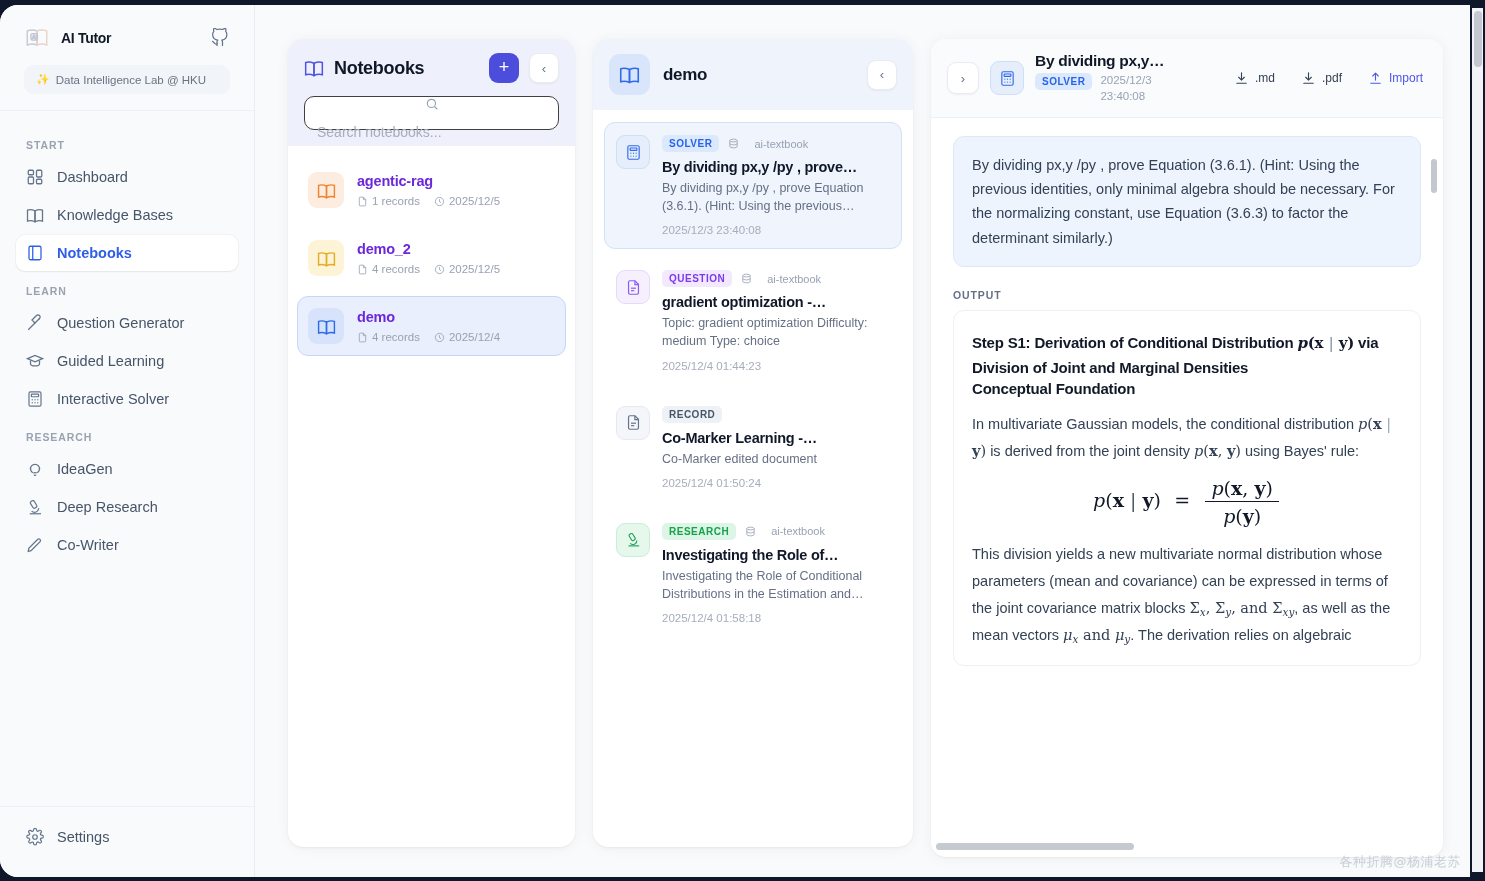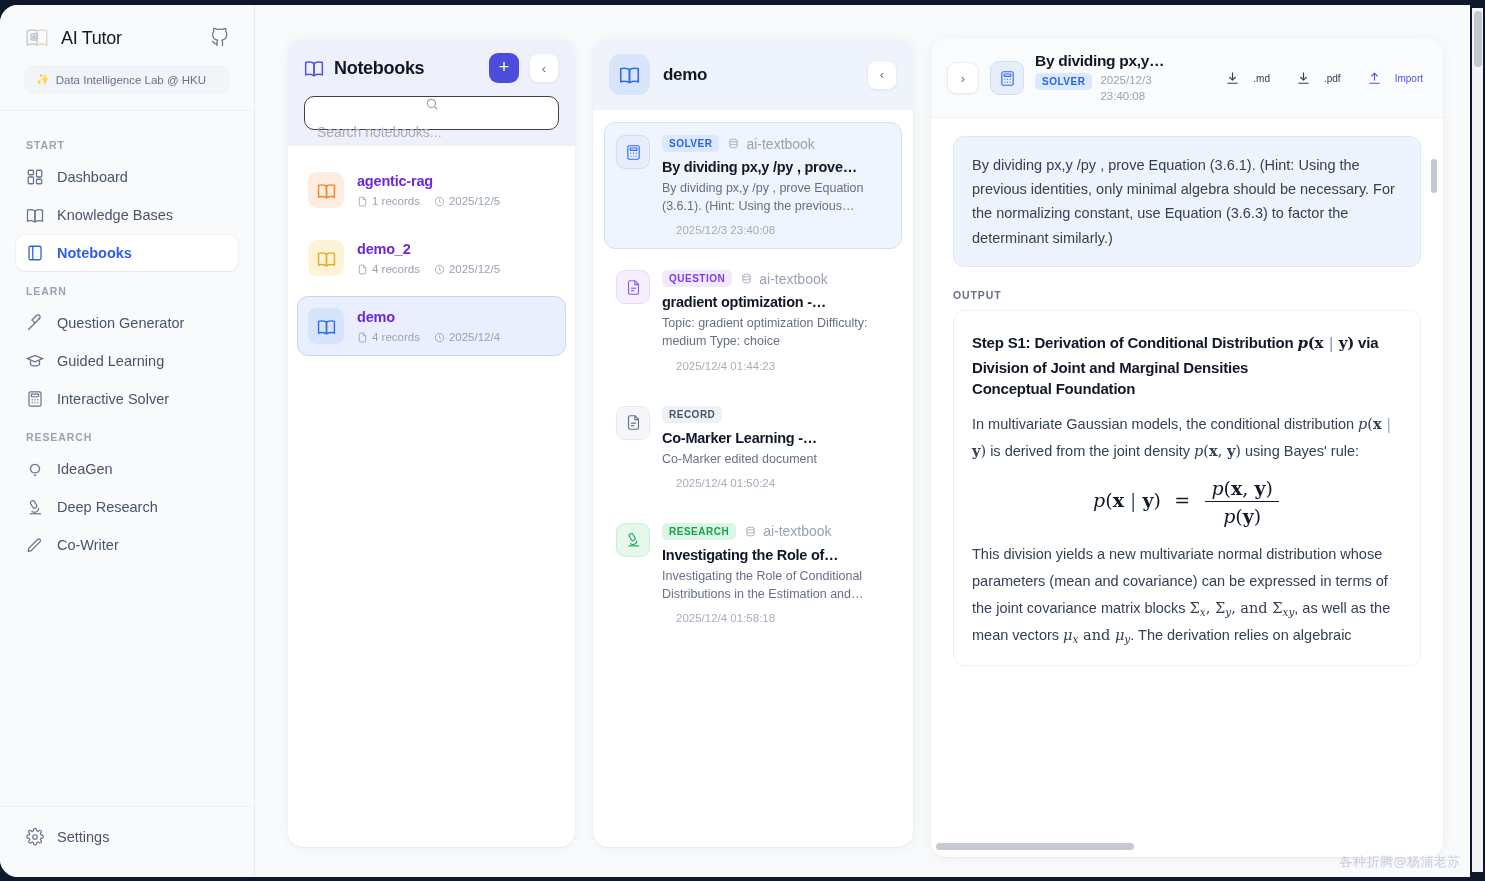--- a/index.html
+++ b/index.html
@@ -31,21 +31,21 @@
   .sidebar {
     width:255px; height:100%;
     background:#f9fafb;
     border-right:1px solid #e9edf3;
     display:flex; flex-direction:column;
     flex:0 0 255px;
   }
   .sb-brandwrap { padding:20px 16px 16px 16px; border-bottom:1px solid #eef1f6; }
   .sb-brand { display:flex; align-items:center; gap:11px; padding:0 8px; }
   .sb-logo { width:26px; height:26px; flex:0 0 26px; opacity:.85; }
-  .sb-title { font-size:18px; font-weight:400; color:#111827; letter-spacing:-0.3px; flex:1; }
+  .sb-title { font-size:14px; font-weight:700; color:#111827; letter-spacing:-0.3px; flex:1; }
   .sb-gh { width:20px; height:20px; color:#64748b; flex:0 0 20px; }
   .sb-lab {
     margin:14px 8px 0 8px;
     background:#f1f4f9;
     border-radius:9px;
     padding:8px 12px;
     font-size:11.5px;
     color:#6b7280;
     display:flex; align-items:center; gap:6px;
     white-space:nowrap;
@@ -163,28 +163,28 @@
   .rec-body { min-width:0; flex:1; }
   .rec-tagrow { display:flex; align-items:center; gap:9px; }
   .tag {
     font-size:10px; font-weight:700; letter-spacing:.5px;
     padding:3px 7px; border-radius:5px; text-transform:uppercase;
   }
   .tag.solver   { background:#dce9fd; color:#2563eb; }
   .tag.question { background:#f2e9fe; color:#7c3aed; }
   .tag.record   { background:#eef1f5; color:#475569; }
   .tag.research { background:#dcf5e6; color:#16a34a; }
-  .src { font-size:14px; color:#98a2b3; display:flex; align-items:center; gap:7px; white-space:nowrap; }
+  .src { font-size:11px; color:#98a2b3; display:flex; align-items:center; gap:15px; white-space:nowrap; }
   .src svg { width:11px; height:11px; }
   .rec-title {
     font-size:14.5px; font-weight:700; color:#101828; margin-top:7px;
     letter-spacing:-.25px; white-space:nowrap; overflow:hidden; text-overflow:ellipsis;
   }
   .rec-desc { font-size:12.5px; color:#667085; margin-top:4px; line-height:1.45; }
-  .rec-time { font-size:11.5px; color:#a6adbb; margin-top:9px;margin-left:14px; }
+  .rec-time { font-size:11.5px; color:#a6adbb; margin-top:9px; }
 
   
   .det-panel {
     width:512px; flex:0 0 512px; height:818px;
     position:relative;
   }
   .det-head {
     background:#fafbfd; padding:13px 16px; display:flex; align-items:center; gap:11px;
     border-bottom:1px solid #eef1f5;
   }
@@ -199,21 +199,21 @@
   }
   .det-typeicon svg { width:17px; height:17px; }
   .det-titlewrap { flex:1 1 auto; min-width:0; max-width:150px; }
   .det-title {
     font-size:15.5px; font-weight:700; color:#101828; letter-spacing:-.3px;
     white-space:nowrap; overflow:hidden; text-overflow:ellipsis;
   }
   .det-sub { display:flex; align-items:flex-start; gap:8px; margin-top:3px; }
   .det-date { font-size:11.5px; color:#98a2b3; line-height:1.35; }
   .det-actions { display:flex; align-items:center; gap:26px; margin-left:auto; padding-right:4px; }
-  .act { display:flex; align-items:center; gap:13px; font-size:10px; cursor:pointer; color:#334155; white-space:nowrap;justify-content:flex-end; }
+  .act { display:flex; align-items:center; gap:6px; font-size:12px; cursor:pointer; color:#334155; white-space:nowrap;justify-content:flex-end; }
   .act svg { width:15px; height:15px; }
   .act.primary { color:#4f56e8; }
 
   .det-scroll {
     flex:1; overflow:hidden; padding:18px 22px 0 22px;
     position:relative; background:#fff;
   }
   .sect-label {
     font-size:10.5px; font-weight:700; letter-spacing:.9px; color:#667085;
     text-transform:uppercase; margin-bottom:9px;

